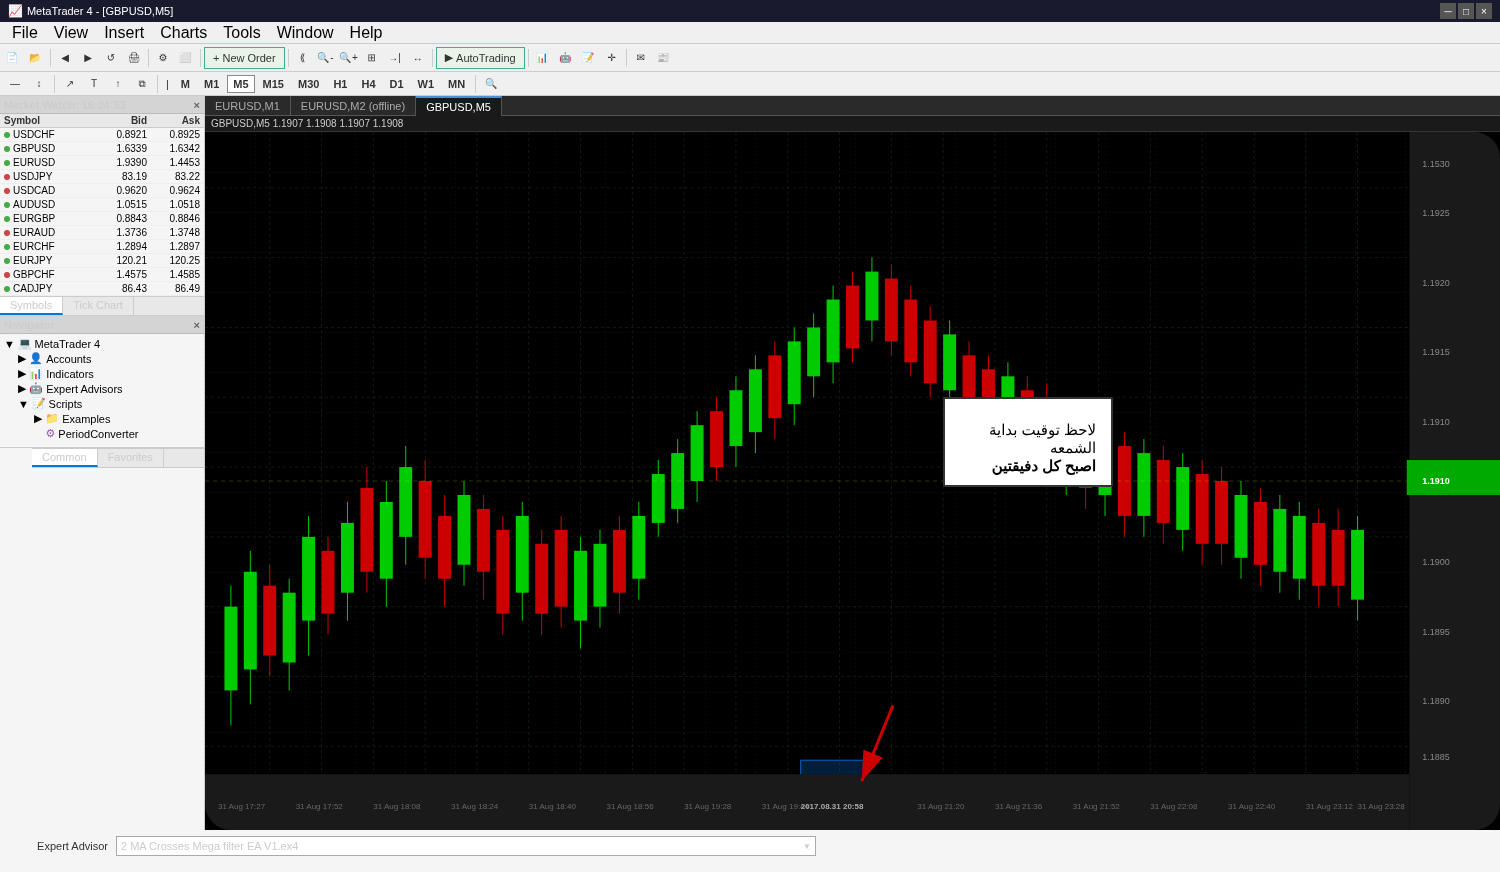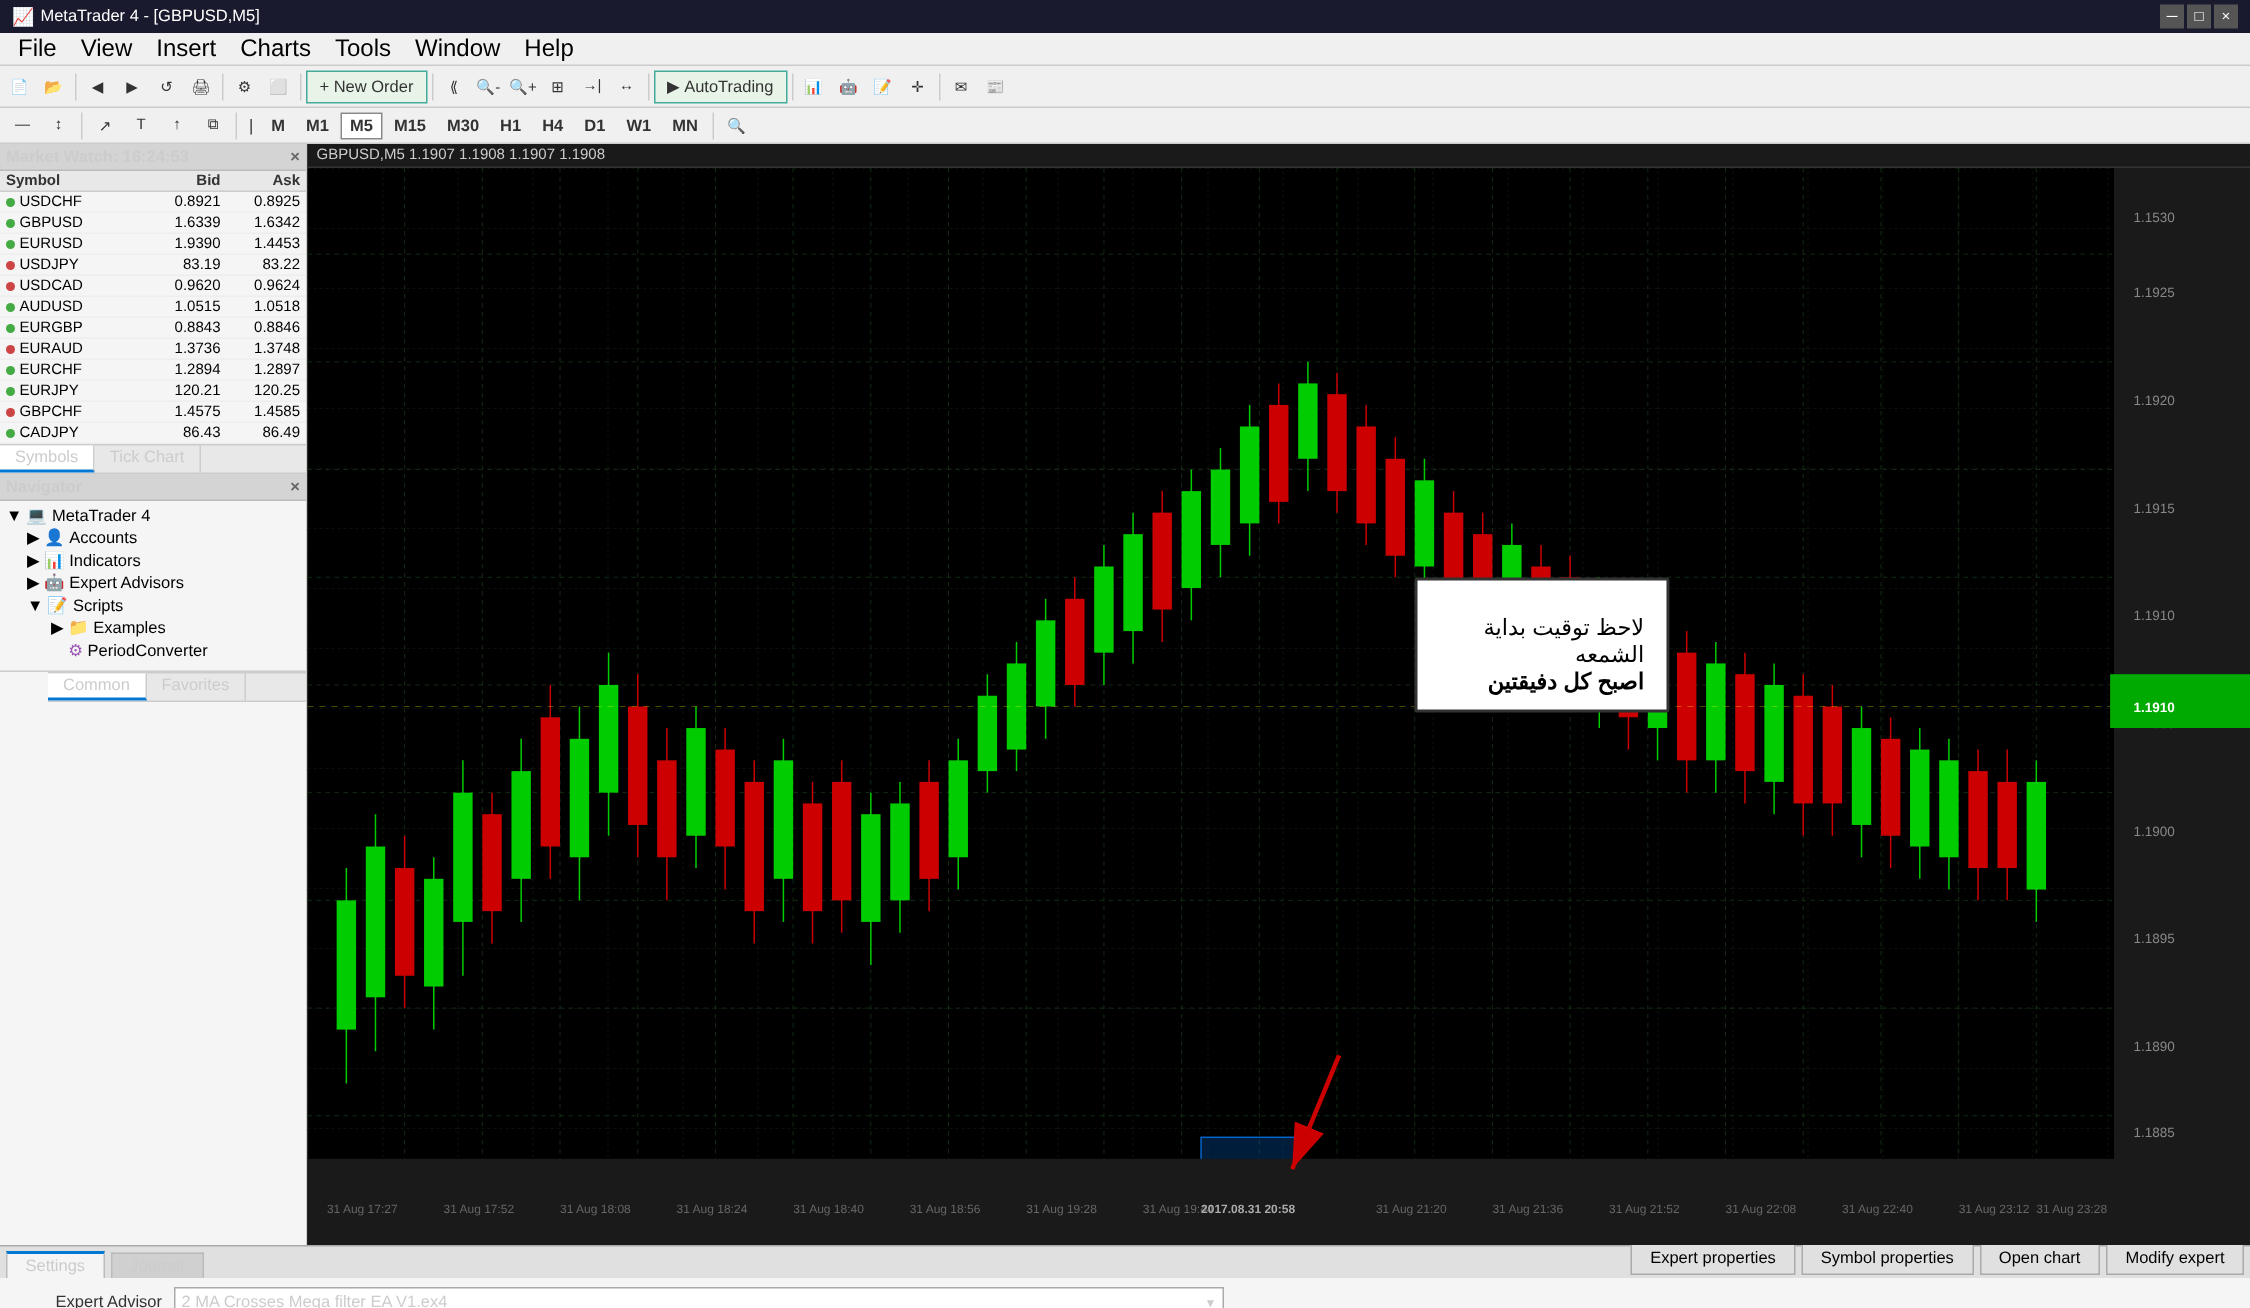--- a/index.html
+++ b/index.html
@@ -75,21 +75,21 @@
     
     ::-webkit-scrollbar { width: 8px; height: 8px; }
     ::-webkit-scrollbar-track { background: #f0f0f0; }
     ::-webkit-scrollbar-thumb { background: #ccc; border: 1px solid #aaa; }
 
     
     .strategy-panel { background: #f5f5f5; height: 230px; display: flex; flex-direction: column; }
     .st-form-row { display: flex; align-items: center; gap: 8px; margin-bottom: 3px; }
     .st-big-dropdown { flex: 1; height: 20px; border: 1px solid #aaa; background: #fff; font-size: 11px; padding: 0 4px; display: flex; align-items: center; justify-content: space-between; cursor: pointer; }
 
-    .chart-container { flex: 1; position: relative; }
+    .chart-container { flex: 1; position: relative; border-radius: 26px; }
 
     .settings-tabs-bar { display: flex; background: #e0e0e0; height: 22px; align-items: flex-end; border-top: 1px solid #aaa; }
     .settings-tab { padding: 2px 12px; font-size: 11px; cursor: pointer; border: 1px solid #bbb; border-bottom: none; background: #d0d0d0; margin-right: 2px; }
     .settings-tab.active { background: #f5f5f5; border-top: 2px solid #0078d4; }
   </style>
 </head>
 <body>
 
 <div class="title-bar">
   <div class="title-bar-left">
@@ -303,20 +303,25 @@
         <div class="tab-bar">
           <div class="tab active">Common</div>
           <div class="tab">Favorites</div>
         </div>
       </div>
     </div>
   </div>
 
   <div class="chart-area">
 
+    <div class="chart-tabs">
+      <div class="chart-tab">EURUSD,M1</div>
+      <div class="chart-tab">EURUSD,M2 (offline)</div>
+      <div class="chart-tab active">GBPUSD,M5</div>
+    </div>
 
     <div class="chart-info">
       <span>GBPUSD,M5  1.1907 1.1908 1.1907 1.1908</span>
     </div>
 
     <div class="chart-container" style="position:relative; background:#000; overflow:hidden;">
       <svg width="100%" height="100%" style="display:block;">
 
         <defs>
           <pattern id="grid" width="50" height="40" patternUnits="userSpaceOnUse">
@@ -588,32 +593,20 @@
           </defs>
           <line x1="70" y1="5" x2="5" y2="55" stroke="#cc0000" stroke-width="3" marker-end="url(#arrowhead)"></line>
         </svg>
       </div>
     </div>
   </div>
 </div>
 
 <div class="strategy-panel">
 
-  <div class="settings-tabs-bar">
-    <div style="display:flex; align-items:flex-end; padding: 0 4px; gap:2px; flex:1;">
-      <div class="settings-tab active">Settings</div>
-      <div class="settings-tab">Journal</div>
-    </div>
-    <div style="display:flex; gap:4px; padding:2px 4px; align-items:center;">
-      <button class="st-btn">Expert properties</button>
-      <button class="st-btn">Symbol properties</button>
-      <button class="st-btn">Open chart</button>
-      <button class="st-btn">Modify expert</button>
-    </div>
-  </div>
 
   <div style="background:#f5f5f5; padding: 6px 8px; flex:1; display:flex; flex-direction:column; gap:4px;">
 
     <div class="st-form-row">
       <div style="font-size:11px; color:#333; width:100px; text-align:right;">Expert Advisor</div>
       <div class="st-big-dropdown" style="flex:1; max-width:700px;">
         <span>2 MA Crosses Mega filter EA V1.ex4</span>
         <span style="font-size:8px;">▼</span>
       </div>
     </div>

